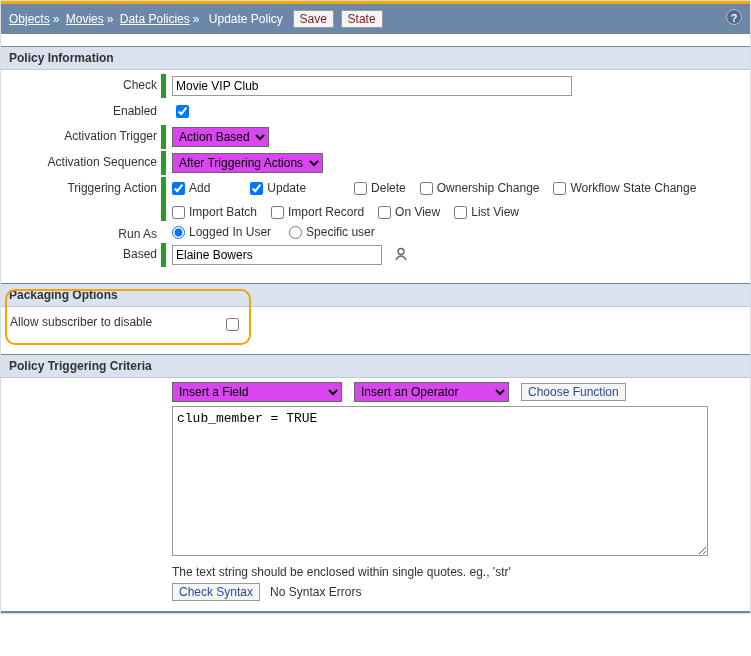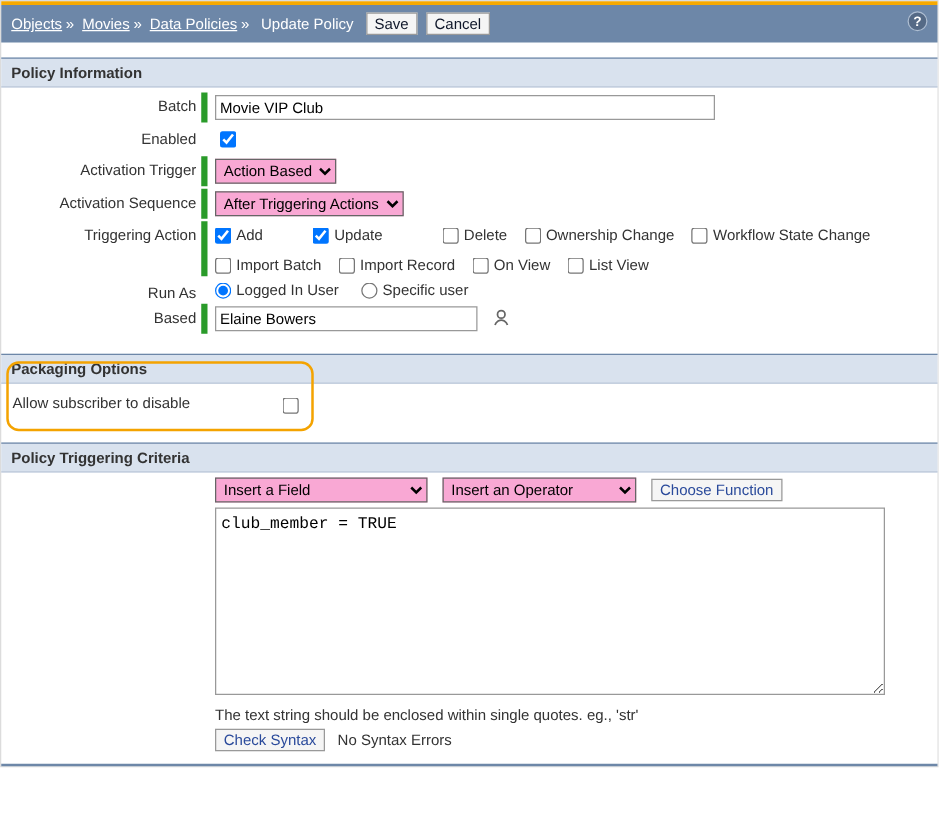--- a/index.html
+++ b/index.html
@@ -22,21 +22,21 @@
     position: relative;
   }
   .breadcrumb a {
     color: #fff;
     text-decoration: underline;
   }
   .breadcrumb span { margin: 0 3px; }
   .btn {
     background: #f5f5f5;
     border: 1px solid #999;
-    color: #0f172a;
+    color: #7f1d1d;
     font-size: 12px;
     padding: 1px 6px;
     cursor: pointer;
     font-family: inherit;
   }
   .help-icon {
     position: absolute;
     right: 8px;
     top: 5px;
     width: 16px;
@@ -90,21 +90,21 @@
     border: 1px solid #999;
     font-size: 12px;
     padding: 2px 3px;
     font-family: inherit;
   }
   select {
     border: 1px solid #666;
     font-size: 12px;
     padding: 1px 2px;
     font-family: inherit;
-    background:#f9a8d4;
+    background:#d946ef;
   }
   textarea {
     border: 1px solid #999;
     font-family: "Courier New", monospace;
     font-size: 13px;
     padding: 4px;
     width: 536px;
     height: 150px;
     resize: both;
   }
@@ -148,29 +148,29 @@
   <div class="header-bar">
     <span class="breadcrumb">
       <a href="#">Objects</a><span>»</span>
       <a href="#">Movies</a><span>»</span>
       <a href="#">Data Policies</a><span>»</span>
       <span>Update Policy</span>
     </span>
     &nbsp;&nbsp;
     <button class="btn">Save</button>
     &nbsp;&nbsp;
-    <button class="btn">Cancel</button>
+    <button class="btn">State</button>
     <div class="help-icon">?</div>
   </div>
 
   <div class="section-header">Policy Information</div>
   <div class="form-area">
 
     <div class="row">
-      <div class="label-col">Batch</div>
+      <div class="label-col">Check</div>
       <div class="green-bar"></div>
       <div class="field-col">
         <input type="text" style="width: 400px;" value="Movie VIP Club">
       </div>
     </div>
 
     <div class="row">
       <div class="label-col">Enabled</div>
       <div class="green-bar" style="background:transparent"></div>
       <div class="field-col">

